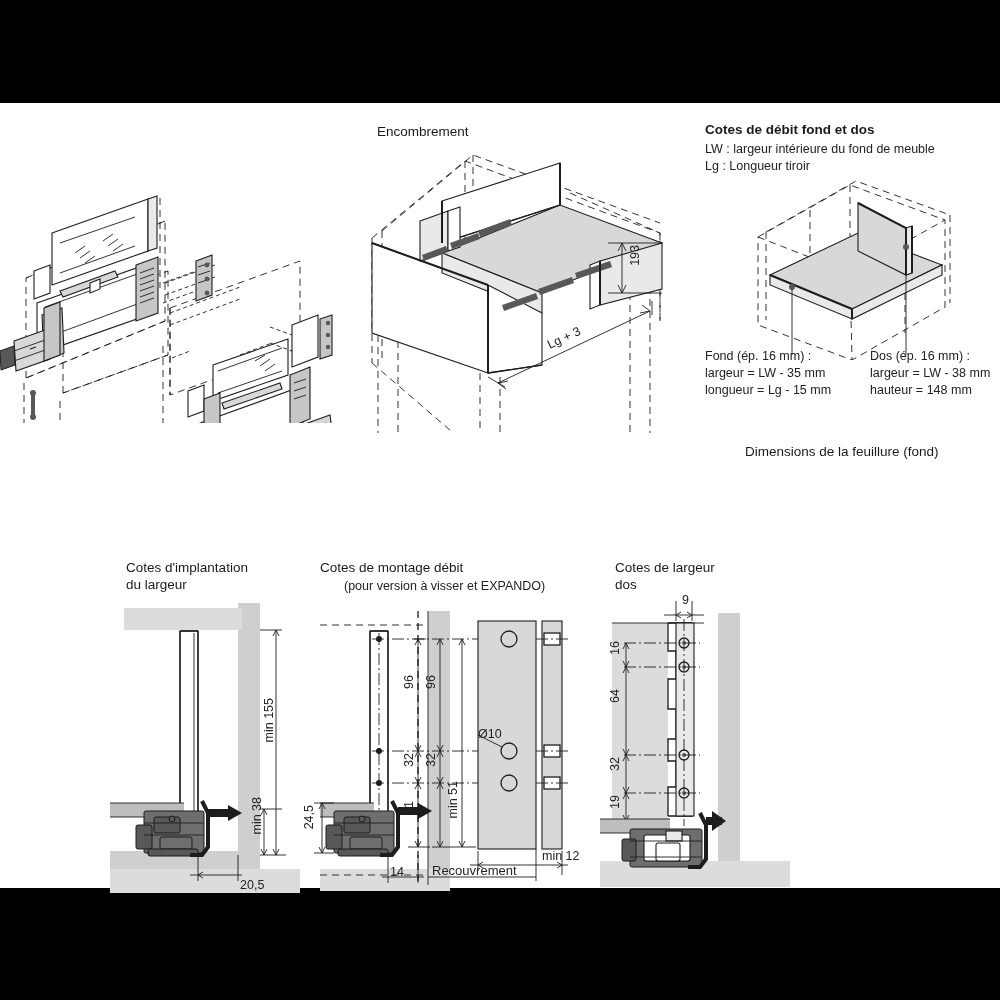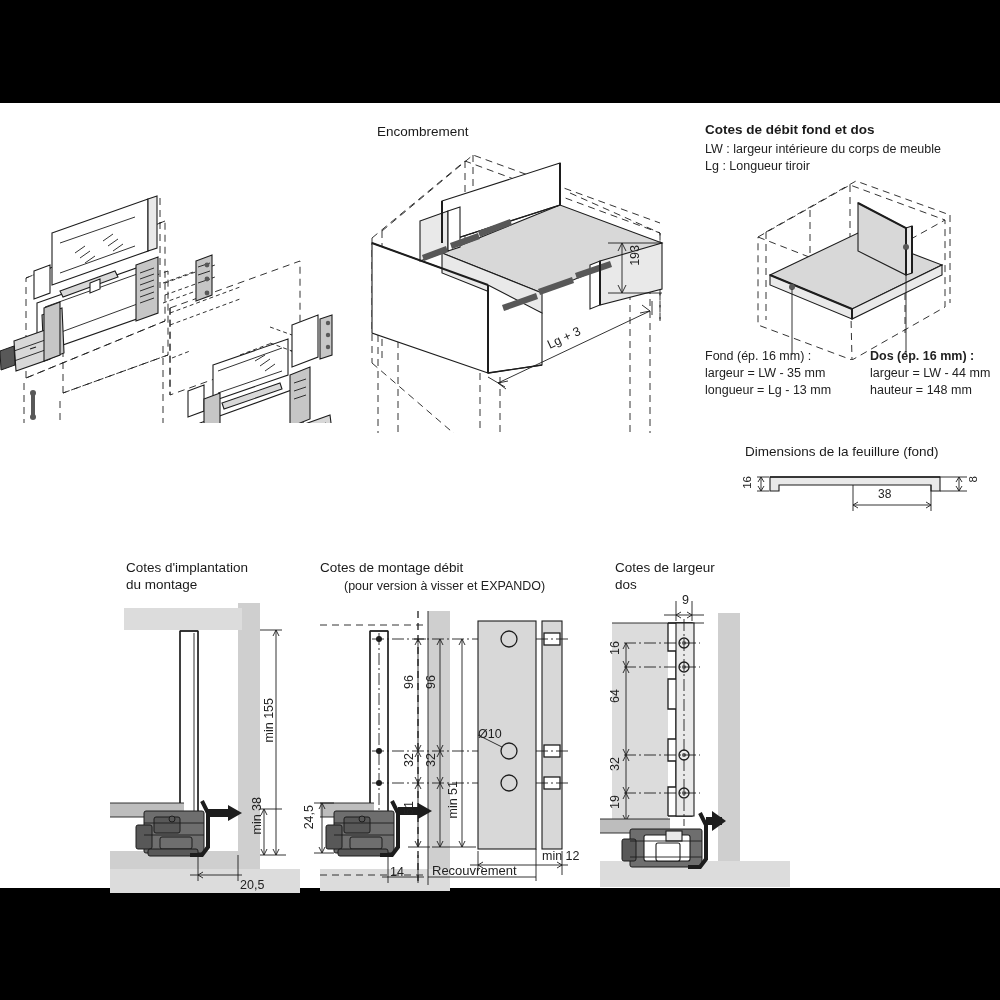--- a/index.html
+++ b/index.html
@@ -236,21 +236,21 @@
             <path d="M138,240 L290,168"></path>
           </g>
           <path class="ln thin" d="M138,240 L148,238 M138,240 L146,246 M290,168 L280,170 M290,168 L282,162"></path>
         </g>
       </svg>
       <div class="dim vrot" style="left:268px;top:102px;">193</div>
       <div class="dim" style="left:185px;top:196px;transform:rotate(-25deg);transform-origin:0 0;">Lg + 3</div>
     </div>
 
     <div class="hdr b" style="left:705px;top:18px;">Cotes de débit fond et dos</div>
-    <div class="sub" style="left:705px;top:38px;">LW : largeur intérieure du corps de meuble</div>
+    <div class="sub" style="left:705px;top:38px;">LW : largeur intérieure du fond de meuble</div>
     <div class="sub" style="left:705px;top:55px;">Lg : Longueur tiroir</div>
 
     <div style="position:absolute;left:700px;top:72px;width:300px;height:180px;">
       <svg width="300" height="185" viewBox="0 0 300 185">
         <g class="ln thin">
           <g class="dash">
             <path d="M58,62 L150,10 L245,45 L245,132 L152,185 L58,150 Z"></path>
             <path d="M150,10 L150,98"></path>
             <path d="M58,62 L150,98 L245,45"></path>
             <path d="M150,98 L152,185"></path>
@@ -275,54 +275,30 @@
           <circle class="fillDark nostroke" cx="206" cy="72" r="3"></circle>
 
           <path class="ln thin" d="M92,114 L92,180"></path>
           <path class="ln thin" d="M206,74 L206,180"></path>
         </g>
       </svg>
     </div>
 
     <div class="sub" style="left:705px;top:245px;">Fond (ép. 16 mm) :</div>
     <div class="sub" style="left:705px;top:262px;">largeur = LW - 35 mm</div>
-    <div class="sub" style="left:705px;top:279px;">longueur = Lg - 13 mm</div>
-
-    <div class="sub" style="left:870px;top:245px;font-weight:bold;">Dos (ép. 16 mm) :</div>
-    <div class="sub" style="left:870px;top:262px;">largeur = LW - 44 mm</div>
+    <div class="sub" style="left:705px;top:279px;">longueur = Lg - 15 mm</div>
+
+    <div class="sub" style="left:870px;top:245px;">Dos (ép. 16 mm) :</div>
+    <div class="sub" style="left:870px;top:262px;">largeur = LW - 38 mm</div>
     <div class="sub" style="left:870px;top:279px;">hauteur = 148 mm</div>
 
     <div class="hdr" style="left:745px;top:340px;">Dimensions de la feuillure (fond)</div>
-    <div style="position:absolute;left:735px;top:362px;width:265px;height:60px;">
-      <svg width="265" height="60" viewBox="0 0 265 60">
-        <g class="ln thin">
-
-          <polygon class="fillC" points="35,12 205,12 205,26 196,26 196,20 44,20 44,26 35,26"></polygon>
-          <path class="ln med" d="M35,12 L205,12"></path>
-
-          <path d="M22,12 L34,12 M22,26 L34,26"></path>
-          <path d="M26,12 L26,26"></path>
-          <path d="M26,12 L23,17 M26,12 L29,17 M26,26 L23,21 M26,26 L29,21"></path>
-
-          <path d="M118,20 L118,46 M196,20 L196,46"></path>
-          <path d="M118,40 L196,40"></path>
-          <path d="M118,40 L123,37 M118,40 L123,43 M196,40 L191,37 M196,40 L191,43"></path>
-
-          <path d="M205,12 L232,12 M205,26 L232,26"></path>
-          <path d="M224,12 L224,26"></path>
-          <path d="M224,12 L221,17 M224,12 L227,17 M224,26 L221,21 M224,26 L227,21"></path>
-        </g>
-      </svg>
-      <div class="dim vrot" style="left:6px;top:11px;font-size:11.5px;">16</div>
-      <div class="dim" style="left:143px;top:22px;font-size:12px;">38</div>
-      <div class="dim vrot" style="left:232px;top:11px;font-size:11.5px;">8</div>
-    </div>
 
     <div class="hdr" style="left:126px;top:456px;">Cotes d'implantation</div>
-    <div class="hdr" style="left:126px;top:473px;">du montage</div>
+    <div class="hdr" style="left:126px;top:473px;">du largeur</div>
 
     <div style="position:absolute;left:110px;top:500px;width:190px;height:290px;">
       <svg width="190" height="290" viewBox="0 0 190 290">
 
         <rect class="gray" x="128" y="0" width="22" height="265"></rect>
 
         <rect class="gray" x="0" y="248" width="150" height="18"></rect>
         <rect class="gray2" x="0" y="266" width="190" height="24"></rect>
 
         <g class="ln thin dash">

